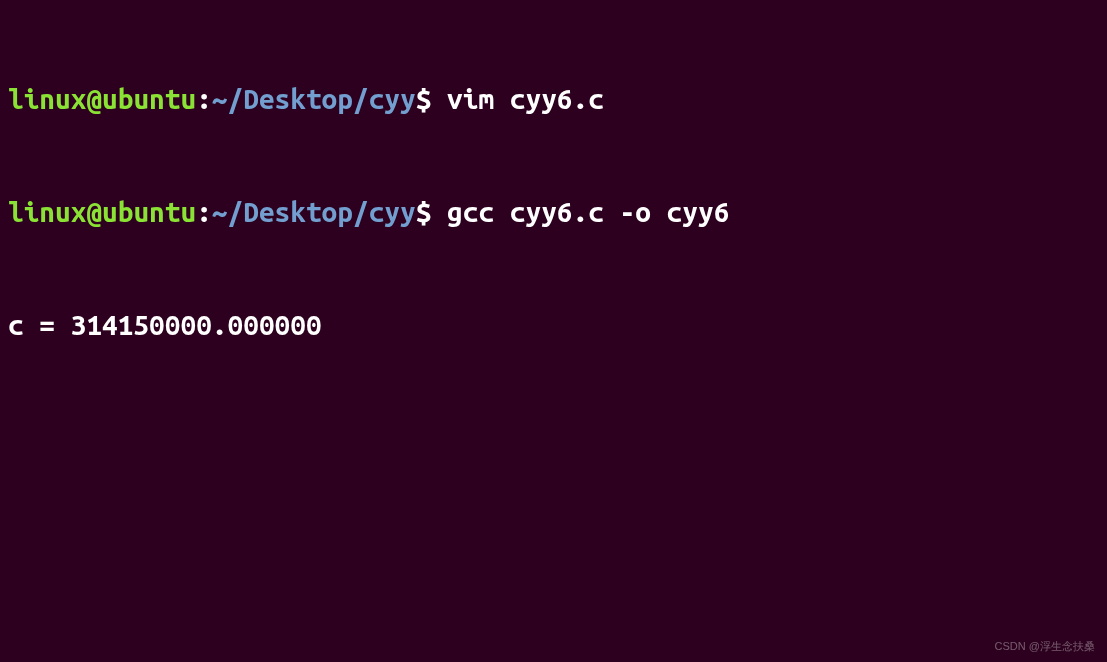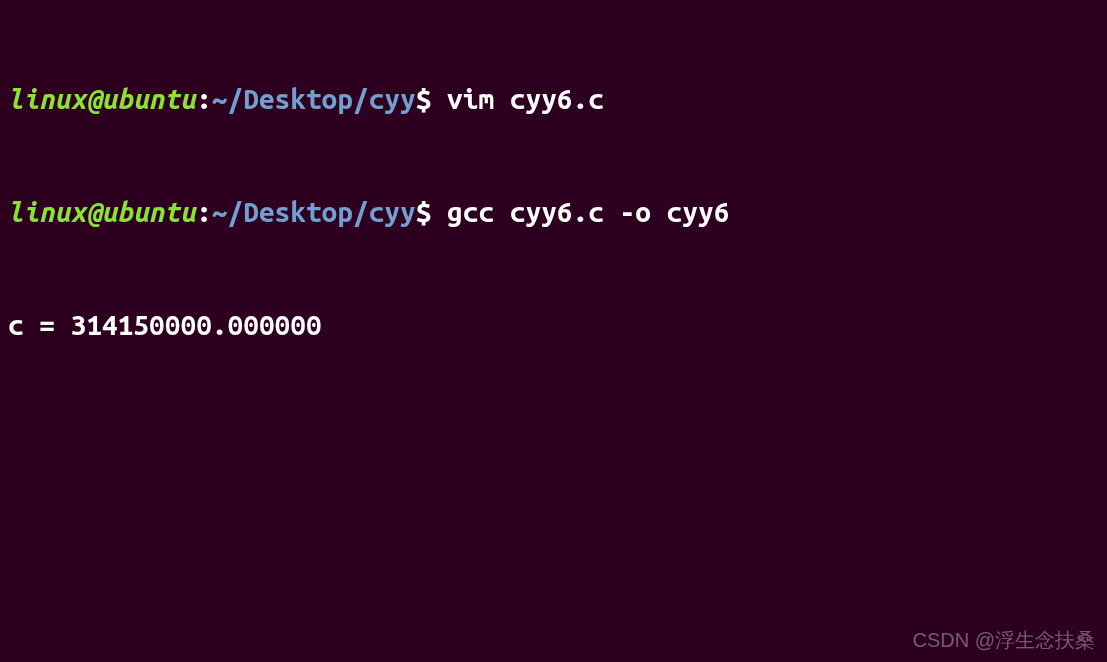--- a/index.html
+++ b/index.html
@@ -22,21 +22,20 @@
     }
     .terminal {
       white-space: pre;
     }
     .prompt-line {
       display: block;
     }
     .user-host {
       color: #8ae234;
       font-weight: bold;
-      font-style: italic;
     }
     .colon {
       color: #ffffff;
       font-weight: bold;
     }
     .path {
       color: #729fcf;
       font-weight: bold;
       margin-top: 12px;
     }
@@ -49,21 +48,21 @@
     }
     .output {
       color: #ffffff;
       display: block;
     }
     .watermark {
       position: absolute;
       bottom: 8px;
       right: 12px;
       color: rgba(255, 255, 255, 0.35);
-      font-size: 20px;
+      font-size: 11px;
       font-weight: normal;
       font-family: sans-serif;
     }
   </style>
 </head>
 <body>
 
 <div class="terminal">
   <span class="prompt-line"><span class="user-host">linux@ubuntu</span><span class="colon">:</span><span class="path">~/Desktop/cyy</span><span class="dollar">$</span> <span class="command">vim cyy6.c</span></span>
   <span class="prompt-line"><span class="user-host">linux@ubuntu</span><span class="colon">:</span><span class="path">~/Desktop/cyy</span><span class="dollar">$</span> <span class="command">gcc cyy6.c -o cyy6</span></span>

